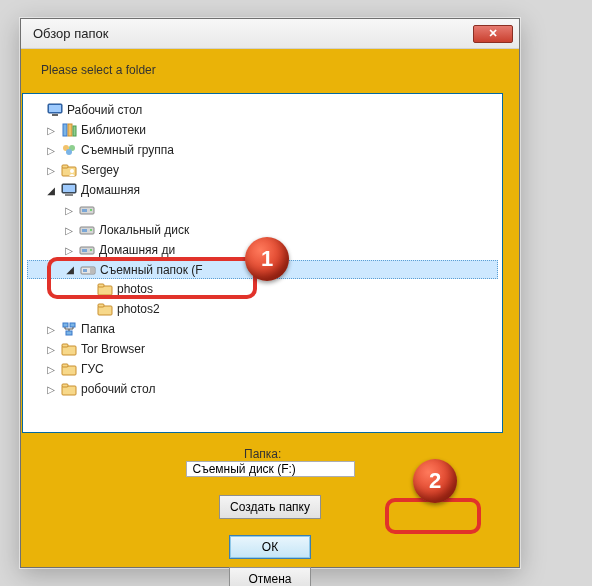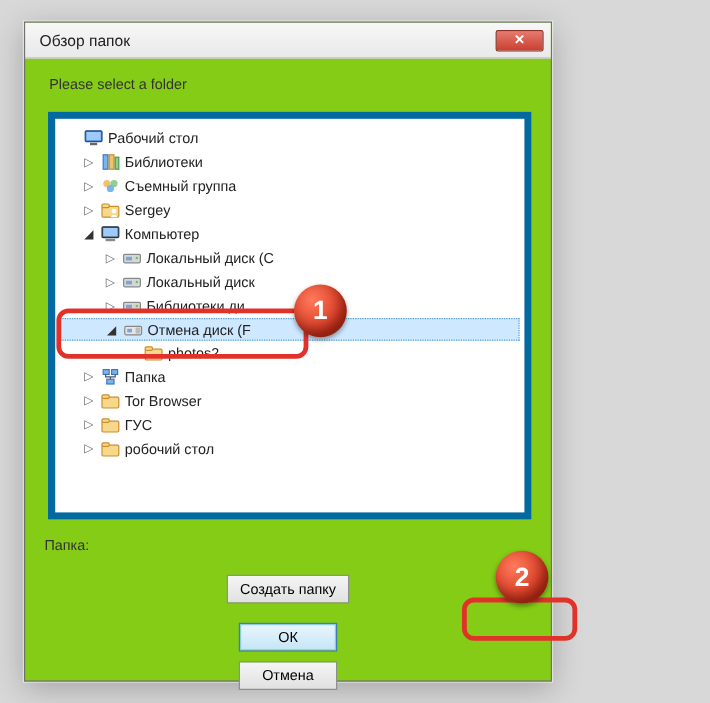--- a/index.html
+++ b/index.html
@@ -10,23 +10,23 @@
     font-size: 12px;
     width: 592px;
     height: 586px;
     position: relative;
     overflow: hidden;
   }
   .window {
     position: absolute;
     left: 20px;
     top: 18px;
-    width: 440px;
+    width: 500px;
     height: 550px;
-    background: #84cc16;
+    background: #eab308;
     border: 1px solid #707070;
     box-shadow: 0 0 0 1px rgba(255,255,255,.5), 0 6px 24px rgba(0,0,0,.25);
   }
   .titlebar {
     height: 30px;
     background: linear-gradient(#f7f7f7,#e9e9e9);
     border-bottom: 1px solid #d0d0d0;
     display: flex;
     align-items: center;
     padding: 0 6px 0 12px;
@@ -39,22 +39,22 @@
     border-radius: 2px;
     display:flex; align-items:center; justify-content:center;
     color:#fff; font-size:11px; font-weight:bold;
     cursor: pointer;
   }
   .prompt {
     padding: 14px 20px 10px 20px;
     color: #333;
   }
   .tree-wrap {
-    margin: 6px 16px 0 19px;
-    border: 6px solid #0369a1;
+    margin: 6px 16px 0 1px;
+    border: 1px solid #0369a1;
     height: 340px;
     overflow: auto;
     background:#fff;
     position: relative;
   }
   .tree { padding: 6px 4px; }
   .node {
     display:flex; align-items:center;
     height:20px;
     white-space:nowrap;
@@ -75,20 +75,21 @@
   }
   .lbl { color:#222; }
   .node.selected {
     background:#cde8ff;
     border:1px dotted #5a9fd4;
     height:19px;
   }
   .folder-row {
     display:flex; align-items:center;
     margin: 14px 16px 0 16px;
+    flex-direction: column;
   }
   .folder-row label { width:52px; color:#333; }
   .folder-input {
     flex:1; height:22px;
     border:1px solid #abadb3;
     padding:0 6px;
     font-family: inherit; font-size:12px;
   }
   .button-row {
     display:flex; align-items:center;
@@ -199,33 +200,32 @@
 
       <div class="node" style="padding-left:18px">
         <span class="toggle" style="color:#333">◢</span>
         <span class="ico">
           <svg width="16" height="16">
               <rect x="1" y="2" width="14" height="9" rx="1" fill="#4a5968" stroke="#2a3846"></rect>
               <rect x="2" y="3" width="12" height="7" fill="#9ecafd"></rect>
               <rect x="4" y="12" width="8" height="2" fill="#888"></rect>
             </svg>
         </span>
-        <span class="lbl">Компьютер</span>
+        <span class="lbl">Домашняя</span>
       </div>
 
       <div class="node" style="padding-left:36px">
         <span class="toggle">▷</span>
         <span class="ico">
           <svg width="16" height="16">
               <rect x="1" y="5" width="14" height="7" rx="1" fill="#d6d6d6" stroke="#888"></rect>
               <rect x="3" y="7" width="5" height="3" fill="#7aa6d6"></rect>
               <circle cx="12" cy="8" r="1" fill="#5c5"></circle>
             </svg>
         </span>
-        <span class="lbl">Локальный диск (C</span>
       </div>
 
       <div class="node" style="padding-left:36px">
         <span class="toggle">▷</span>
         <span class="ico">
           <svg width="16" height="16">
               <rect x="1" y="5" width="14" height="7" rx="1" fill="#d6d6d6" stroke="#888"></rect>
               <rect x="3" y="7" width="5" height="3" fill="#7aa6d6"></rect>
               <circle cx="12" cy="8" r="1" fill="#5c5"></circle>
             </svg>
@@ -235,35 +235,45 @@
 
       <div class="node" style="padding-left:36px">
         <span class="toggle">▷</span>
         <span class="ico">
           <svg width="16" height="16">
               <rect x="1" y="5" width="14" height="7" rx="1" fill="#d6d6d6" stroke="#888"></rect>
               <rect x="3" y="7" width="5" height="3" fill="#7aa6d6"></rect>
               <circle cx="12" cy="8" r="1" fill="#5c5"></circle>
             </svg>
         </span>
-        <span class="lbl">Библиотеки ди</span>
+        <span class="lbl">Домашняя ди</span>
       </div>
 
       <div class="node selected" style="padding-left:36px">
         <span class="toggle" style="color:#333">◢</span>
         <span class="ico">
           <svg width="16" height="16">
               <rect x="1" y="5" width="14" height="7" rx="1" fill="#e6e6e6" stroke="#888"></rect>
               <rect x="3" y="7" width="4" height="3" fill="#7aa6d6"></rect>
               <rect x="10" y="6" width="4" height="5" fill="#bbb"></rect>
             </svg>
         </span>
-        <span class="lbl">Отмена диск (F</span>
-      </div>
-
+        <span class="lbl">Съемный папок (F</span>
+      </div>
+
+      <div class="node" style="padding-left:54px">
+        <span class="toggle blank">▷</span>
+        <span class="ico">
+          <svg width="16" height="16">
+              <rect x="1" y="5" width="14" height="9" rx="1" fill="#f7d88a" stroke="#c98f2e"></rect>
+              <rect x="1" y="3" width="6" height="3" rx="1" fill="#f7d88a" stroke="#c98f2e"></rect>
+            </svg>
+        </span>
+        <span class="lbl">photos</span>
+      </div>
 
       <div class="node" style="padding-left:54px">
         <span class="toggle blank">▷</span>
         <span class="ico">
           <svg width="16" height="16">
               <rect x="1" y="5" width="14" height="9" rx="1" fill="#f7d88a" stroke="#c98f2e"></rect>
               <rect x="1" y="3" width="6" height="3" rx="1" fill="#f7d88a" stroke="#c98f2e"></rect>
             </svg>
         </span>
         <span class="lbl">photos2</span>
@@ -314,20 +324,21 @@
             </svg>
         </span>
         <span class="lbl">робочий стол</span>
       </div>
 
     </div>
   </div>
 
   <div class="folder-row">
     <label>Папка:</label>
+    <input class="folder-input" type="text" value="Съемный диск (F:)" style="">
   </div>
 
   <div class="button-row">
     <button class="btn">Создать папку</button>
     <div class="spacer"></div>
     <button class="btn focus">ОК</button>
     <button class="btn">Отмена</button>
   </div>
 
   <div class="hl" style="left:26px; top:238px; width:210px; height:42px;"></div>

